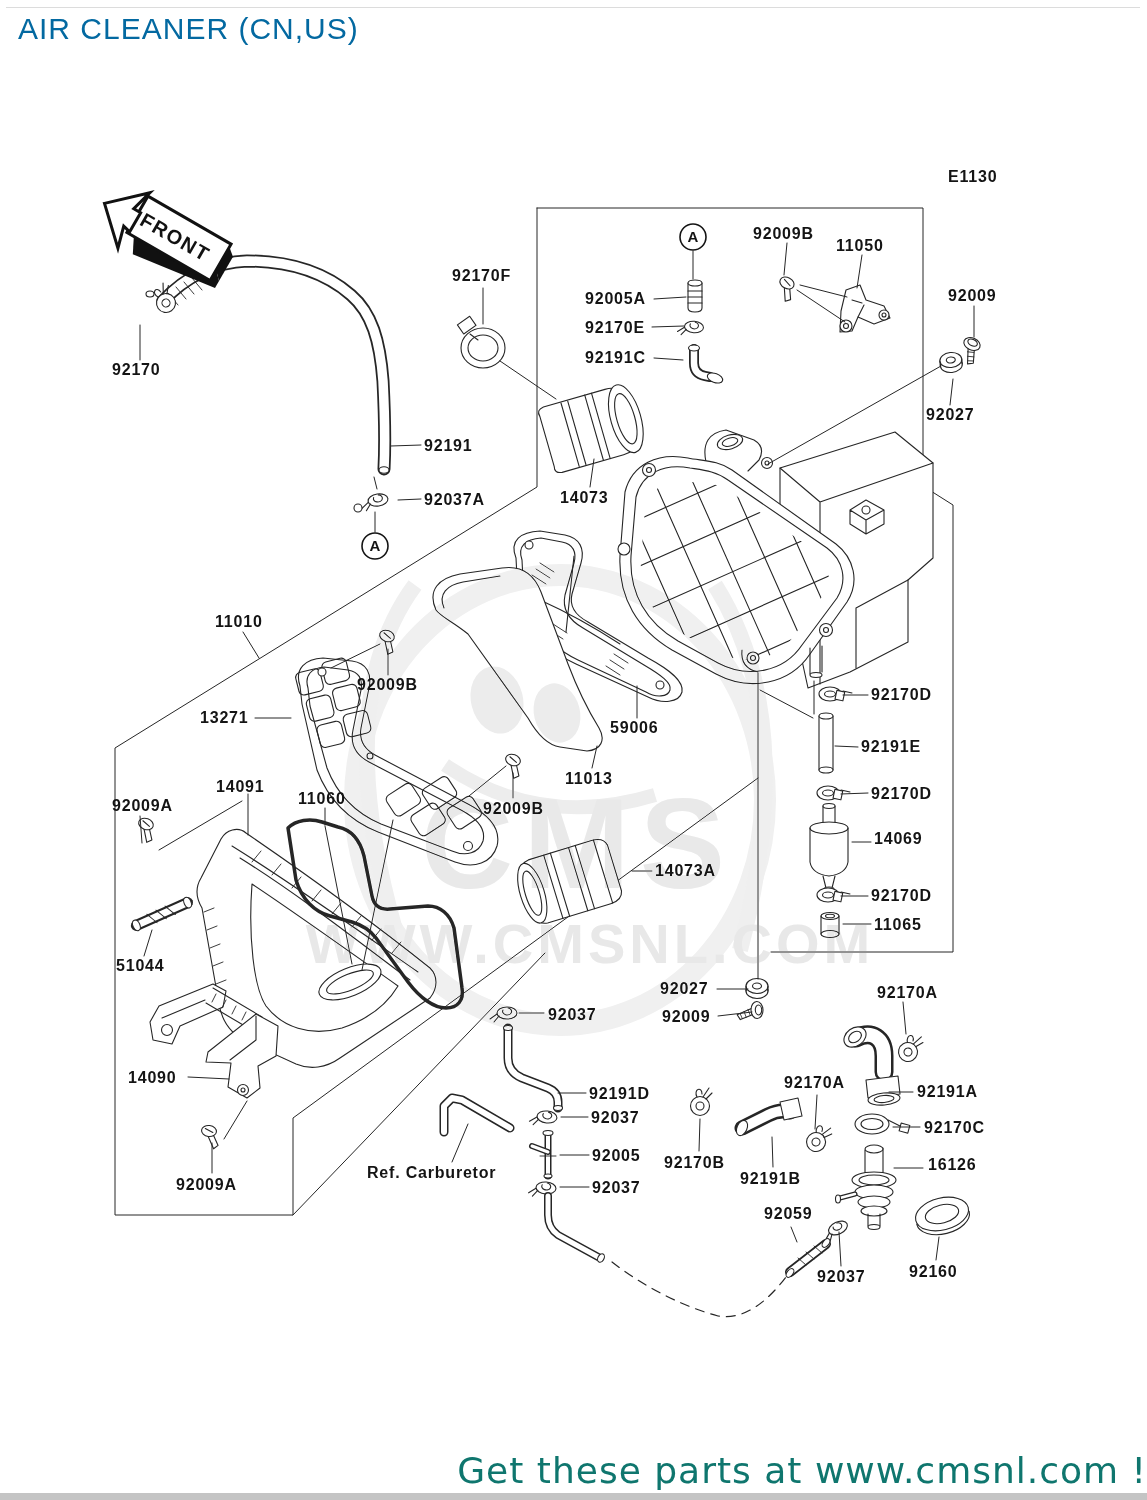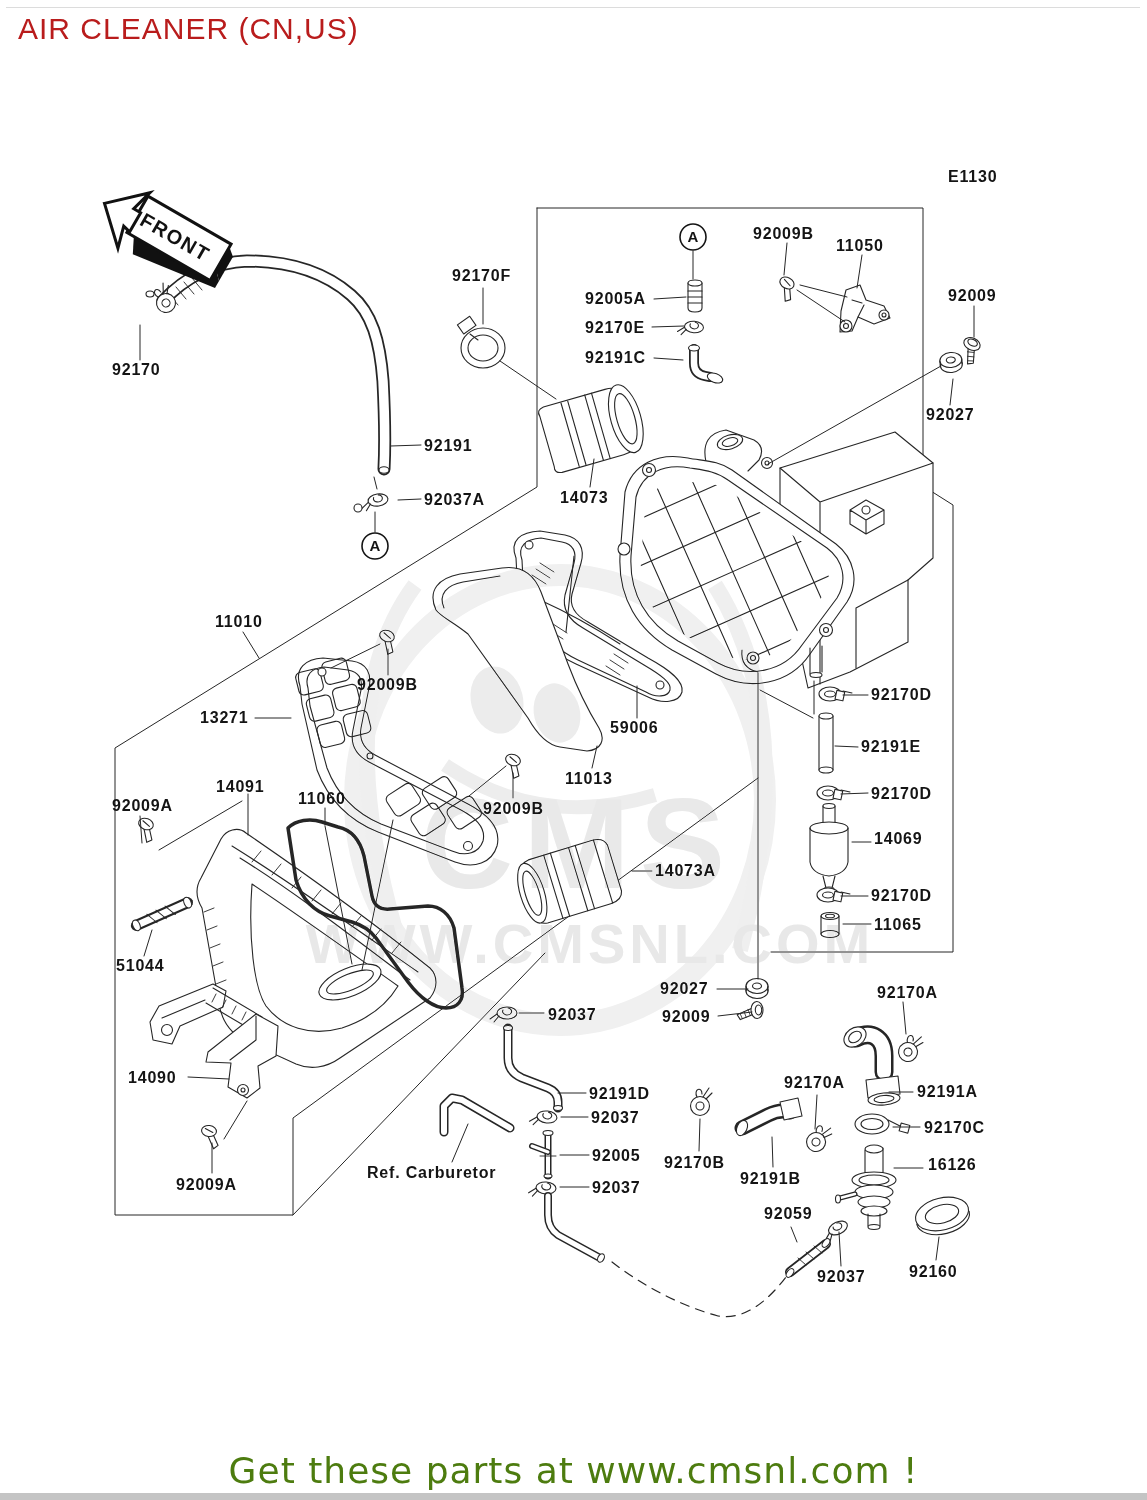--- a/index.html
+++ b/index.html
@@ -1,22 +1,22 @@
 <!DOCTYPE html>
 <html><head>
 <meta charset="utf-8">
 <style>
   html,body{margin:0;padding:0;background:#fff;}
   .page{position:relative;width:1147px;height:1500px;background:#fff;overflow:hidden;
         font-family:"Liberation Sans",sans-serif;}
   .page-title{position:absolute;left:18px;top:12px;font-size:30px;letter-spacing:1px;
-        color:#b91c1c;z-index:5;}
-  .footer{position:absolute;left:0;top:1450px;width:100%;text-align:center;
+        color:#0369a1;z-index:5;}
+  .footer{position:absolute;left:0;top:1450px;width:100%;text-align:right;
         font-family:"DejaVu Sans",sans-serif;font-size:36px;letter-spacing:1px;
-        color:#4d7c0f;z-index:5;}
+        color:#0f766e;z-index:5;}
   .top-rule{position:absolute;left:6px;top:7px;width:1134px;height:1px;background:#dcdcdc;}
   .bottom-strip{position:absolute;left:0;top:1493px;width:100%;height:7px;background:#c4c4c4;}
   svg{position:absolute;left:0;top:0;}
   .art{stroke:#262626;fill:none;stroke-width:1.1;stroke-linejoin:round;stroke-linecap:round;}
   .thin{stroke-width:1;}
   .to{fill:none;stroke:#262626;stroke-linecap:round;}
   .ti{fill:none;stroke:#fff;stroke-linecap:round;}
   .lbls{stroke:none;fill:#141414;}
   .lbls text{font-family:"Liberation Sans",sans-serif;font-weight:700;font-size:16px;
         letter-spacing:.8px;}

